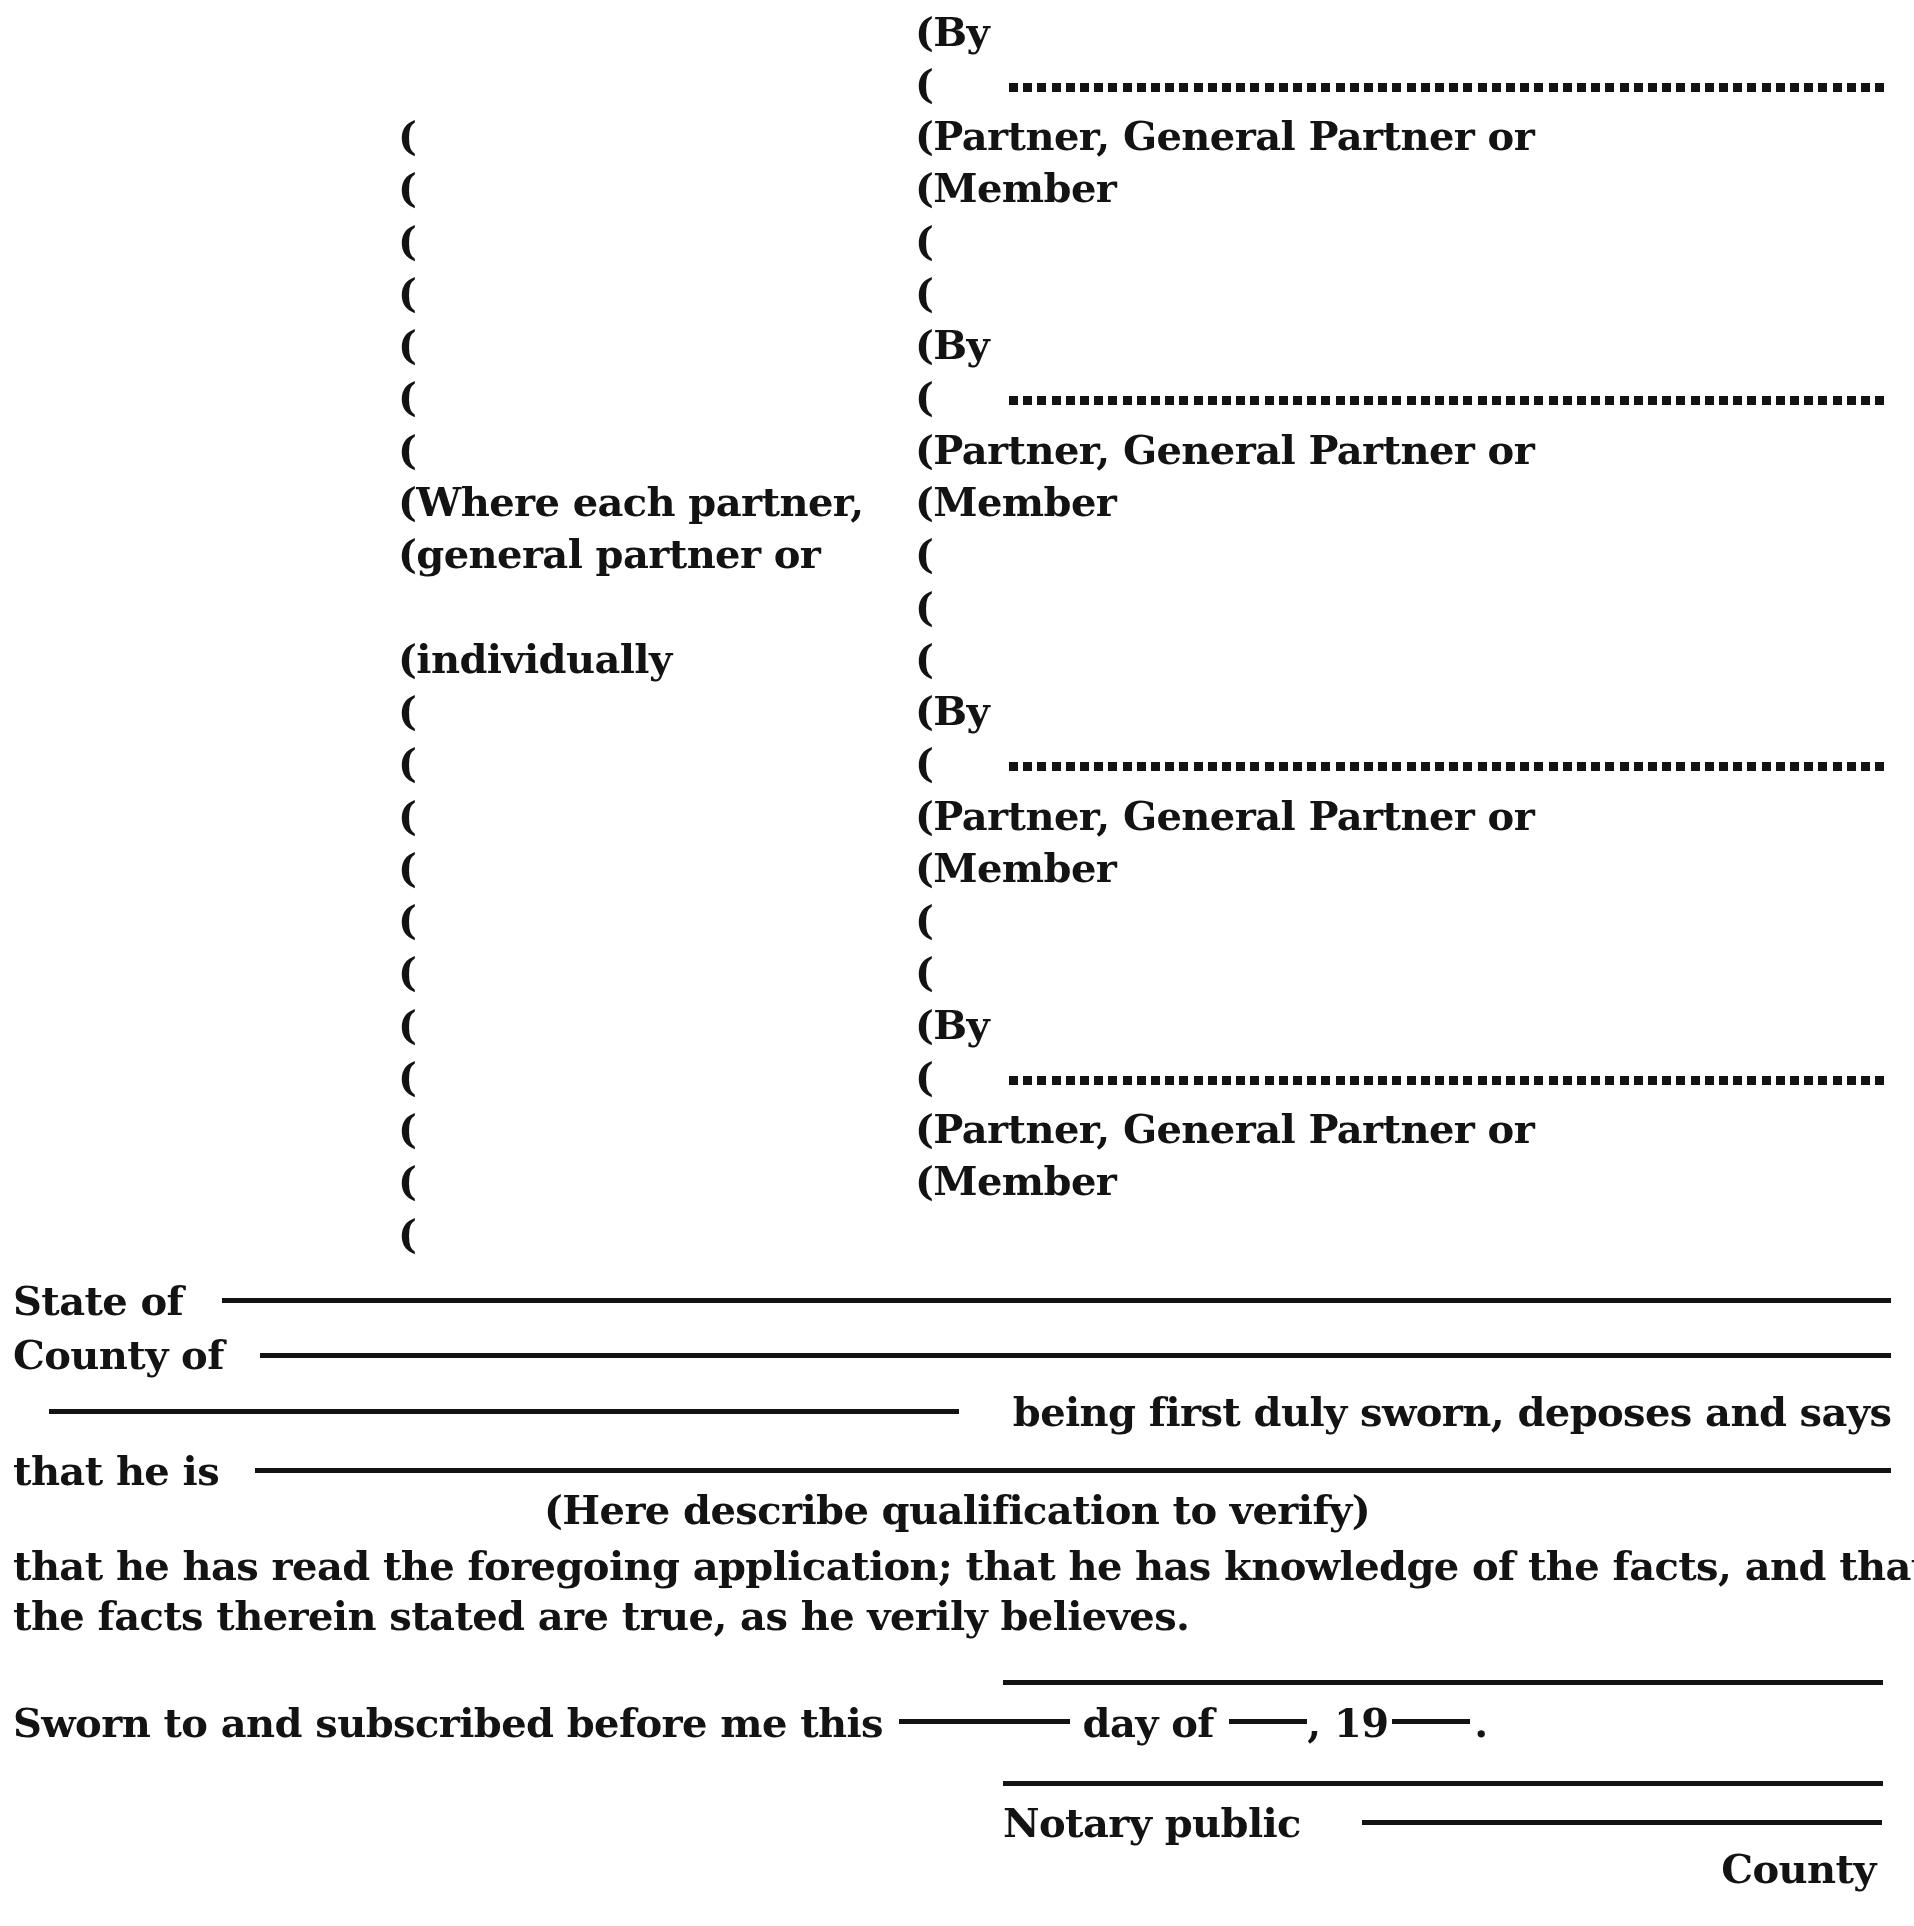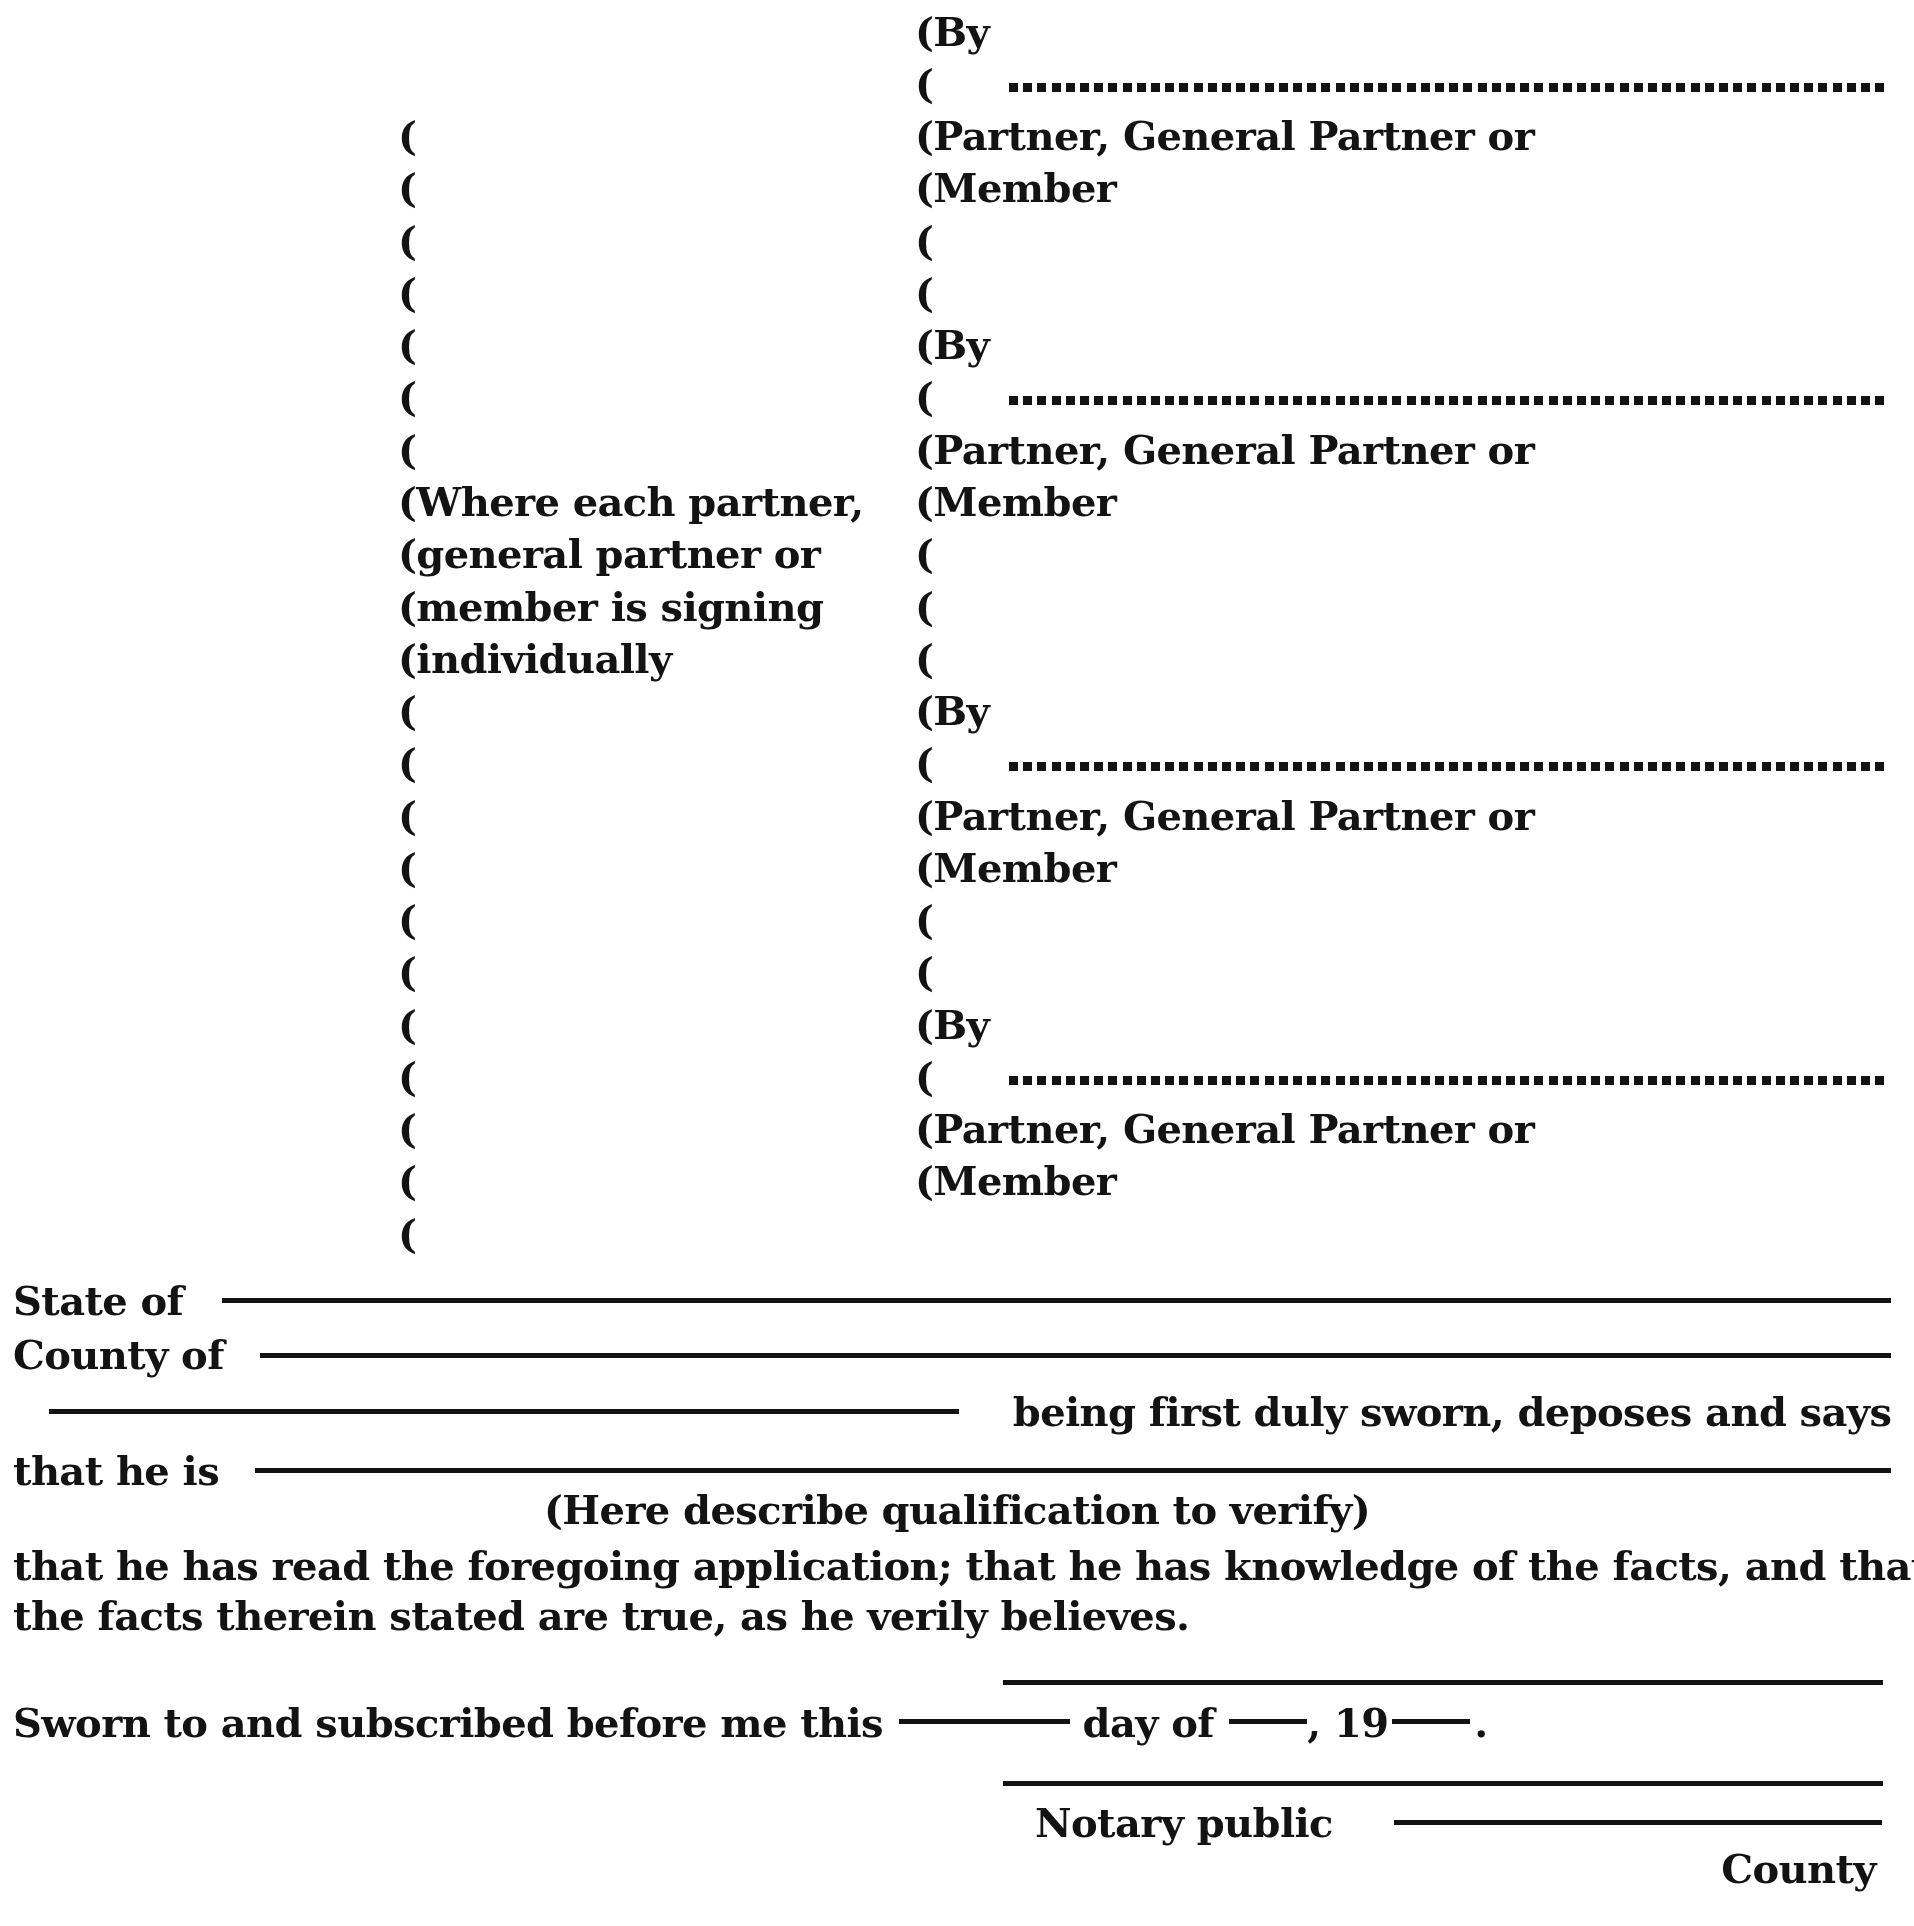--- a/index.html
+++ b/index.html
@@ -91,21 +91,20 @@
       </div>
       <div class="prow" style="top: 482px;">
         <span class="pl">(Where each partner,</span>
         <span class="pr">(Member</span>
       </div>
       <div class="prow" style="top: 534px;">
         <span class="pl">(general partner or</span>
         <span class="pr">(</span>
       </div>
       <div class="prow" style="top: 587px;">
-        <span class="pl">(member is signing</span>
         <span class="pr">(</span>
       </div>
       <div class="prow" style="top: 639px;">
         <span class="pl">(individually</span>
         <span class="pr">(</span>
       </div>
       <div class="prow" style="top: 691px;">
         <span class="pl">(</span>
         <span class="pr">(By</span>
       </div>
@@ -184,21 +183,21 @@
     <span class="blank" style="width:171px;"></span>
     <span class="lbl">day of</span>
     <span class="blank" style="width:78px;margin-right:0;"></span>
     <span class="lbl">, 19</span>
     <span class="blank" style="width:78px;margin-left:3.9px;margin-right:3.9px;"></span>
     <span class="lbl">.</span>
   </div>
 
   <div class="sigline" style="top:1781px;"></div>
 
-  <div class="frow" style="top:1802px;height:41px;left:1003px;right:32px;margin-left:32px;">
+  <div class="frow" style="top:1802px;height:41px;left:1003px;right:32px;">
     <span class="lbl">Notary public</span>
     <span class="fill" style="margin-left:61px;"></span>
   </div>
 
   <div style="position:absolute;left:1349px;width:527px;top:1849px;text-align:right;">County</div>
 
 </div>
 
 
 </body></html>

